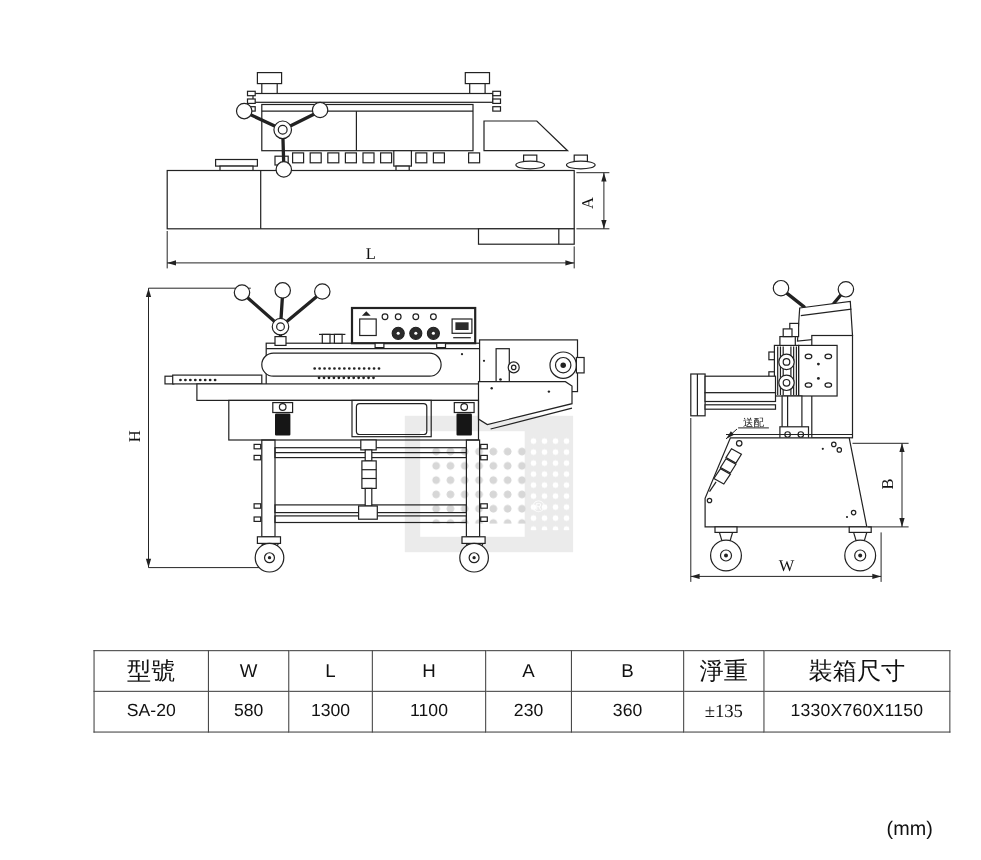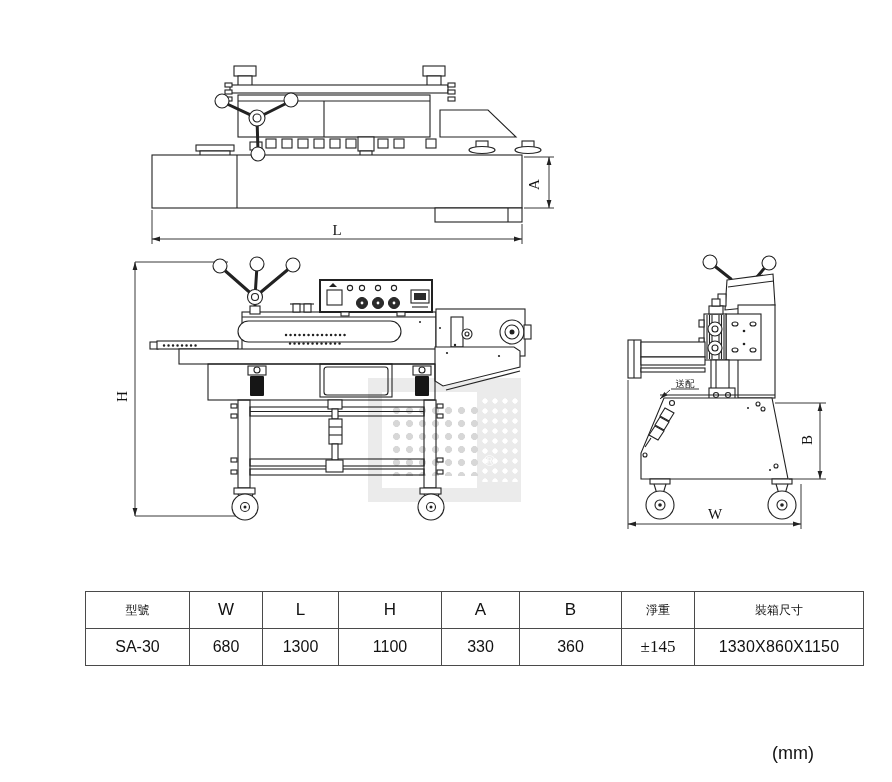--- a/index.html
+++ b/index.html
@@ -24,26 +24,26 @@
       background-image:radial-gradient(circle,#d7d7d7 3.2px,transparent 3.8px);background-size:13px 13px;}
   .watermark .dw{position:absolute;left:112px;top:18px;width:38px;height:86px;
       background-image:radial-gradient(circle,#fff 2.4px,transparent 2.9px);background-size:10px 10px;}
   .watermark .reg{position:absolute;left:116px;top:74px;font-size:15px;color:#fdfdfd;
       font-family:"Liberation Sans",sans-serif;}
   table.spec{position:absolute;left:85px;top:591px;width:778px;border-collapse:collapse;
       table-layout:fixed;z-index:3;}
   table.spec td,table.spec th{border:1.6px solid #4a4a4a;text-align:center;vertical-align:middle;
       padding:0;font-weight:400;color:#111;}
   table.spec tr{height:37px;}
-  th.cjk{font-size:12px;}
+  th.cjk{font-size:22px;}
   th.ltr{font-size:17px;}
   td.model,td.num{font-size:16px;}
   td.wt{font-family:"Liberation Serif",serif;font-size:17px;}
   td.pack{font-size:16px;letter-spacing:0.2px;}
-  .unitnote{position:absolute;left:753px;top:743px;width:80px;text-align:center;
+  .unitnote{position:absolute;left:787px;top:743px;width:80px;text-align:center;
       font-size:18px;color:#111;z-index:3;}
 </style>
 </head>
 <body>
 
 <div class="sheet">
 
   <svg class="topview" width="440" height="195" viewBox="0 0 440 195">
     <g>
       <rect class="fw" x="104" y="8" width="22" height="10"></rect>
@@ -390,27 +390,27 @@
       <th class="cjk">型號</th>
       <th class="ltr">W</th>
       <th class="ltr">L</th>
       <th class="ltr">H</th>
       <th class="ltr">A</th>
       <th class="ltr">B</th>
       <th class="cjk">淨重</th>
       <th class="cjk">裝箱尺寸</th>
     </tr>
     <tr>
-      <td class="model">SA-30</td>
-      <td class="num">680</td>
+      <td class="model">SA-20</td>
+      <td class="num">580</td>
       <td class="num">1300</td>
       <td class="num">1100</td>
-      <td class="num">330</td>
+      <td class="num">230</td>
       <td class="num">360</td>
-      <td class="wt">±145</td>
-      <td class="pack">1330X860X1150</td>
+      <td class="wt">±135</td>
+      <td class="pack">1330X760X1150</td>
     </tr>
   </tbody>
     </table>
 
   <div class="unitnote">(mm)</div>
 
 </div>
 
 </body></html>

